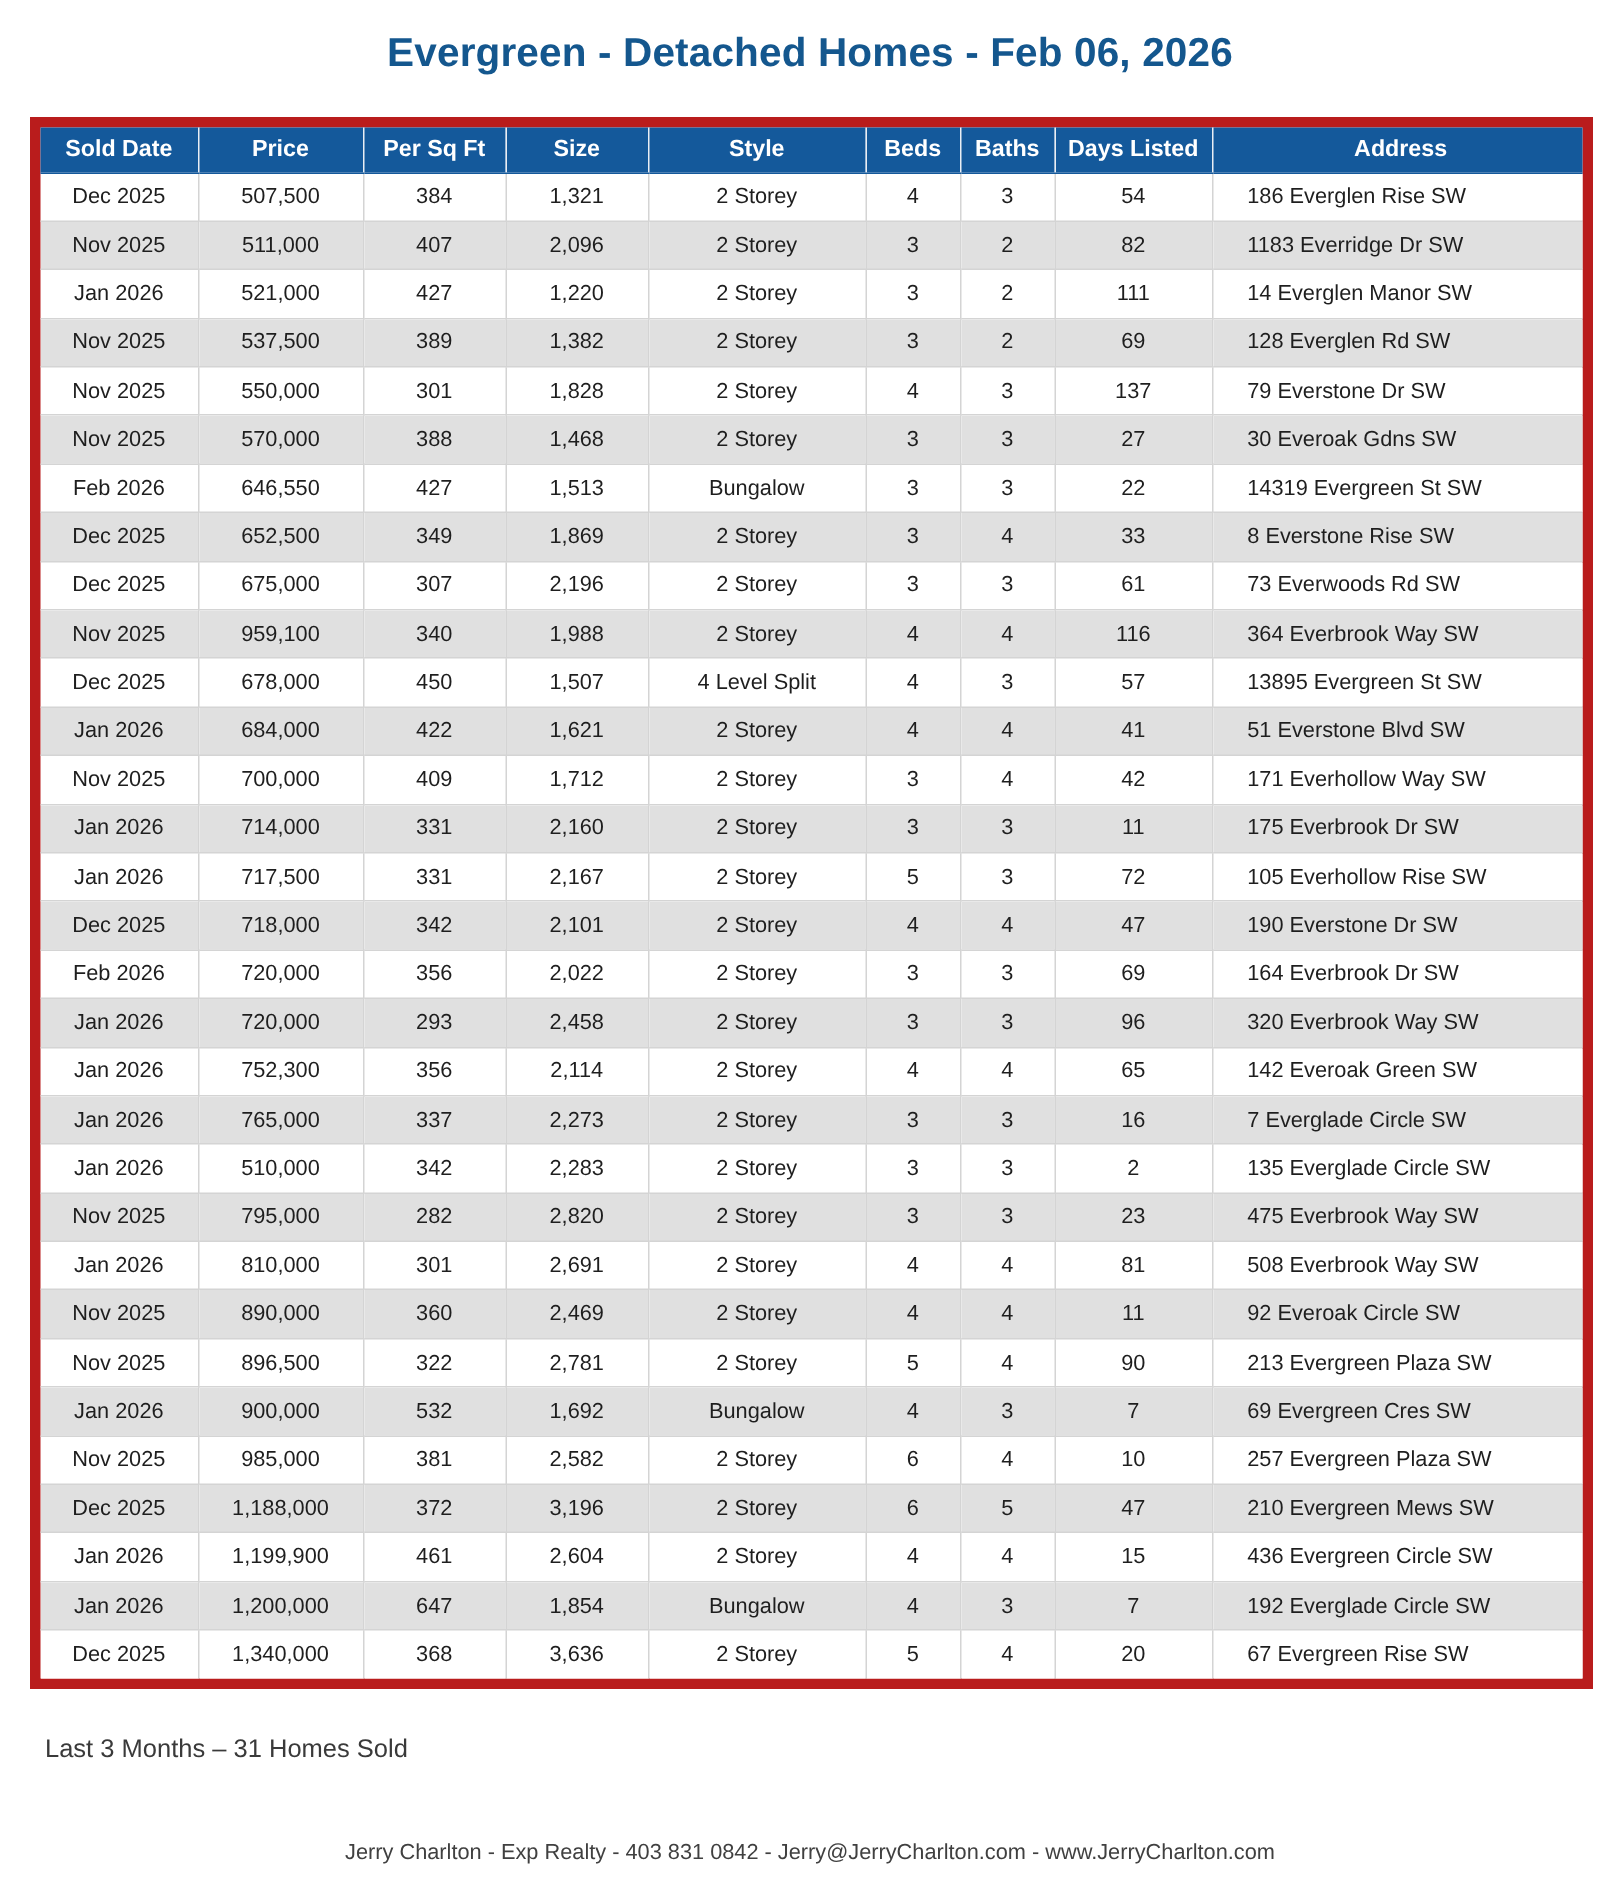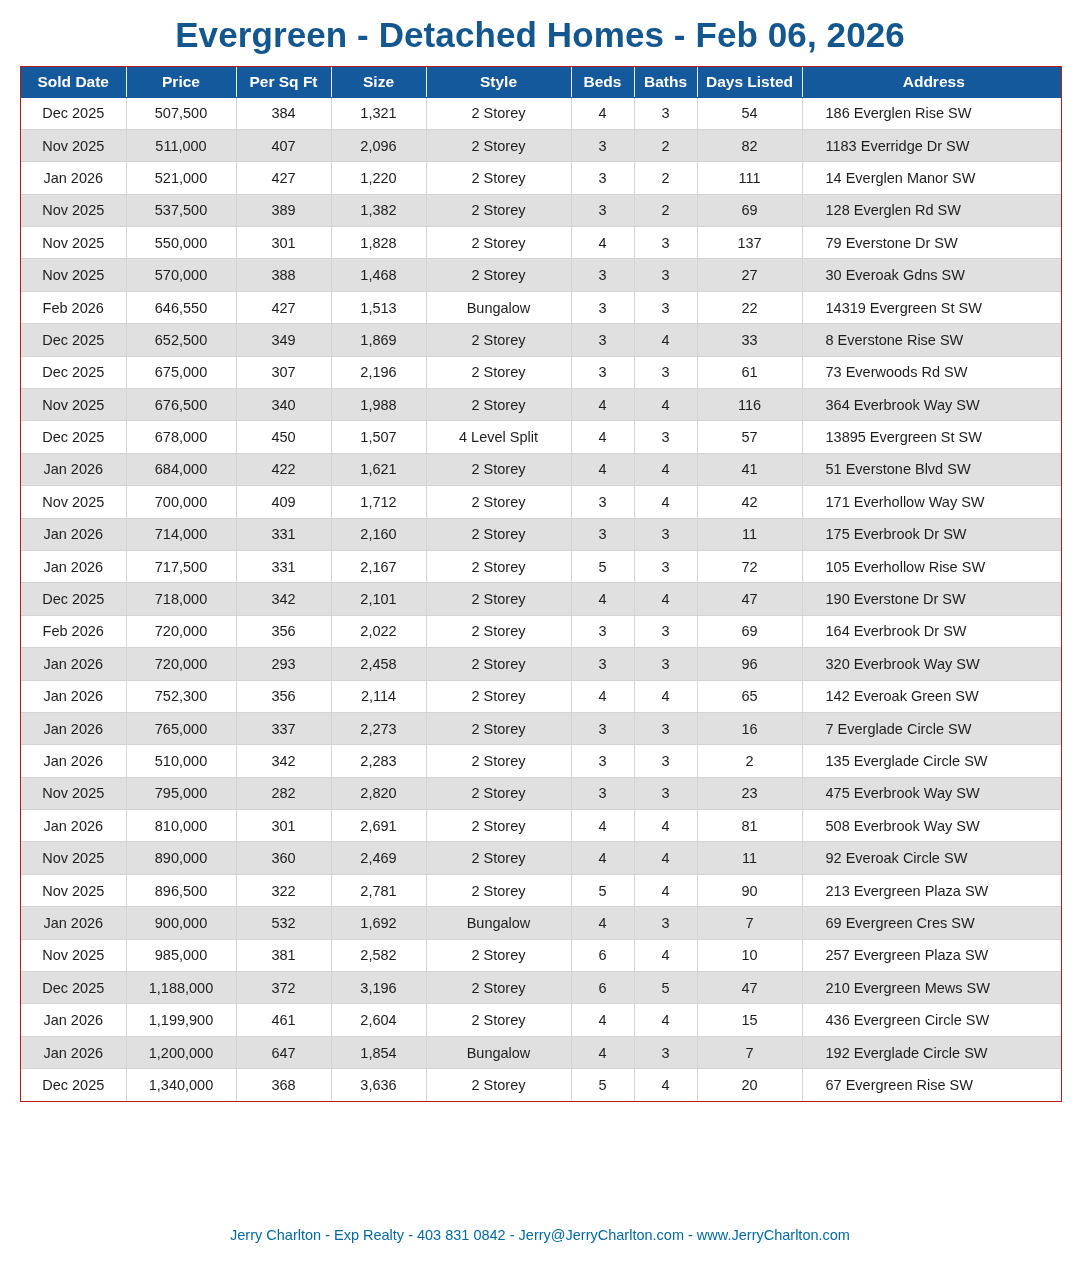--- a/index.html
+++ b/index.html
@@ -19,35 +19,35 @@
   .page {
     width: 1080px;
     height: 1261px;
     position: relative;
     padding: 0;
   }
 
   
   .report-title {
     text-align: center;
-    font-size: 35px;
+    font-size: 27px;
     font-weight: bold;
     color: #14578E;
     letter-spacing: 0.1px;
     margin: 0;
     padding-top: 18px;
     padding-bottom: 0;
     line-height: 34px;
   }
 
   
   .table-wrap {
-    margin: 14px 18px 0 20px;
+    margin: 26px 18px 0 20px;
     width: 1042px;
-    border: 1px solid #b91c1c;
+    border: 7px solid #b91c1c;
   }
   table.sales {
     width: 100%;
     border-collapse: collapse;
     table-layout: fixed;
     font-size: 14.5px;
   }
   table.sales thead th {
     background: #14599B;
     color: #ffffff;
@@ -100,21 +100,21 @@
   .summary div { padding: 2px 0; }
 
   
   .footer {
     position: absolute;
     left: 0;
     right: 0;
     bottom: 18px;
     text-align: center;
     font-size: 14.5px;
-    color: #0369a1;
+    color: #404040;
   }
 </style>
 </head>
 <body>
 
 <div class="page">
 
   <h1 class="report-title">Evergreen - Detached Homes - Feb 06, 2026</h1>
 
   <div class="table-wrap">
@@ -238,21 +238,21 @@
             <td>307</td>
             <td>2,196</td>
             <td>2 Storey</td>
             <td>3</td>
             <td>3</td>
             <td>61</td>
             <td class="addr">73 Everwoods Rd SW</td>
           </tr>
           <tr>
             <td>Nov 2025</td>
-            <td>676,500</td>
+            <td>959,100</td>
             <td>340</td>
             <td>1,988</td>
             <td>2 Storey</td>
             <td>4</td>
             <td>4</td>
             <td>116</td>
             <td class="addr">364 Everbrook Way SW</td>
           </tr>
           <tr>
             <td>Dec 2025</td>
@@ -483,19 +483,20 @@
             <td>5</td>
             <td>4</td>
             <td>20</td>
             <td class="addr">67 Evergreen Rise SW</td>
           </tr>
         </tbody>
     </table>
   </div>
 
   <div class="summary">
+    <div>Last 3 Months – 31 Homes Sold</div>
   </div>
 
   <div class="footer">
     <span>Jerry Charlton - Exp Realty - 403 831 0842 - Jerry@JerryCharlton.com - www.JerryCharlton.com</span>
   </div>
 
 </div>
 
 </body></html>

